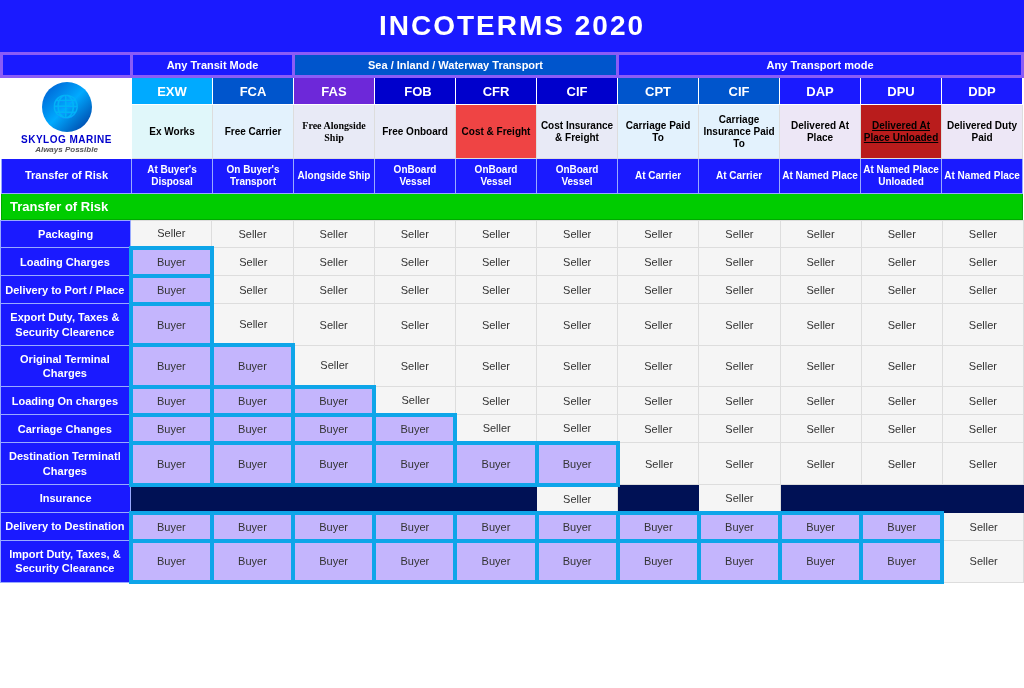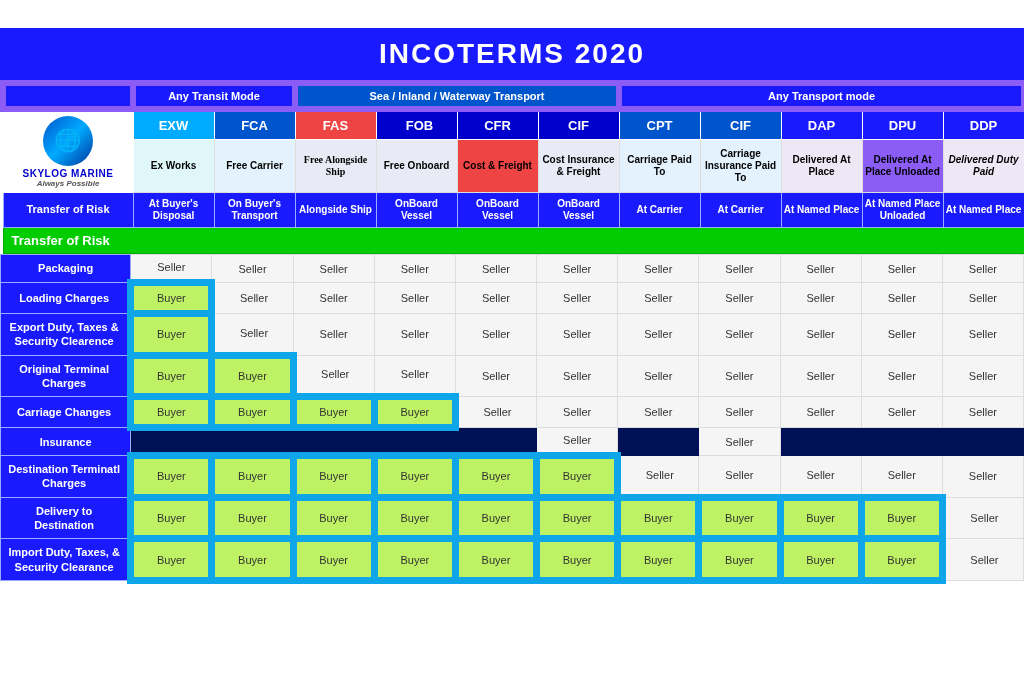--- a/index.html
+++ b/index.html
@@ -11,62 +11,61 @@
     }
 
     .main-title {
       background: #1a1aff;
       color: #fff;
       text-align: center;
       font-size: 28px;
       font-weight: 900;
       padding: 10px 4px;
       letter-spacing: 2px;
-      margin-top: 28px;
     }
 
     table {
       width: 100%;
       border-collapse: collapse;
       table-layout: fixed;
     }
 
     
     col.label-col { width: 130px; }
     col.data-col { width: 81px; }
 
     .group-header-row td {
       background: #1a1aff;
       color: #fff;
       text-align: center;
       font-weight: bold;
       font-size: 11px;
       padding: 4px 2px;
-      border: 6px solid #8b5cf6;
+      border: 3px solid #8b5cf6;
     }
 
     .group-header-row td.sea-group {
       background: #0055cc;
     }
 
     .group-header-row td.any-group {
       background: #1a1aff;
     }
 
     .abbr-row td {
       text-align: center;
       font-weight: 900;
       font-size: 13px;
       padding: 4px 2px;
       border: 1px solid #fff;
     }
 
     .abbr-row td.exw-col { background: #00aaff; color: #fff; }
     .abbr-row td.fca-col { background: #0055cc; color: #fff; }
-    .abbr-row td.fas-col { background: #ef4444; color: #fff; }
+    .abbr-row td.fas-col { background: #6d28d9; color: #fff; }
     .abbr-row td.fob-col { background: #0000cc; color: #fff; padding-left: 8px; }
     .abbr-row td.cfr-col { background: #0000cc; color: #fff; }
     .abbr-row td.cif-col { background: #0000cc; color: #fff; }
     .abbr-row td.cpt-col { background: #0055cc; color: #fff; }
     .abbr-row td.cif2-col { background: #0055cc; color: #fff; }
     .abbr-row td.dap-col { background: #1a1aff; color: #fff; }
     .abbr-row td.dpu-col { background: #1a1aff; color: #fff; }
     .abbr-row td.ddp-col { background: #1a1aff; color: #fff; }
 
     .full-name-row td {
@@ -81,22 +80,22 @@
 
     .full-name-row td.exw-col { background: #e0f7fa; }
     .full-name-row td.fca-col { background: #e3f2fd; }
     .full-name-row td.fas-col { background: #e8eaf6; font-family: Liberation Serif, serif; }
     .full-name-row td.fob-col { background: #e8eaf6; }
     .full-name-row td.cfr-col { background: #ef4444; text-align: center; }
     .full-name-row td.cif-col { background: #e8eaf6; }
     .full-name-row td.cpt-col { background: #e3f2fd; }
     .full-name-row td.cif2-col { background: #e3f2fd; }
     .full-name-row td.dap-col { background: #ede7f6; }
-    .full-name-row td.dpu-col { background: #8b5cf6; }
-    .full-name-row td.ddp-col { background: #ede7f6; font-style: italic; }
+    .full-name-row td.dpu-col { background: #b91c1c; text-decoration: underline; }
+    .full-name-row td.ddp-col { background: #ede7f6; }
 
     .logo-cell {
       background: #fff;
       text-align: center;
       vertical-align: middle;
       padding: 5px;
     }
 
     .risk-header-row td {
       background: #1a1aff;
@@ -141,26 +140,26 @@
       background: #f5f5f5;
       text-align: center;
       font-size: 11px;
       color: #333;
       padding: 6px 2px;
       border: 1px solid #ddd;
       vertical-align: middle;
     }
 
     .data-row td.buyer-cell {
-      background: #bef264;
+      background: #c4b5fd;
       text-align: center;
       font-size: 11px;
       color: #333;
       padding: 6px 2px;
-      border: 7px solid #0ea5e9;
+      border: 4px solid #0ea5e9;
       vertical-align: middle;
     }
 
     .data-row td.dark-cell {
       background: #001155;
       border: 1px solid #001155;
     }
 
     
     .logo-globe {
@@ -311,20 +310,34 @@
         <td class="seller-cell">Seller</td>
         <td class="seller-cell">Seller</td>
         <td class="seller-cell">Seller</td>
         <td class="seller-cell">Seller</td>
         <td class="seller-cell">Seller</td>
         <td class="seller-cell">Seller</td>
         <td class="seller-cell">Seller</td>
         <td class="seller-cell">Seller</td>
       </tr>
       <tr class="data-row">
+        <td class="row-label">Delivery to Port / Place</td>
+        <td class="buyer-cell">Buyer</td>
+        <td class="seller-cell">Seller</td>
+        <td class="seller-cell">Seller</td>
+        <td class="seller-cell">Seller</td>
+        <td class="seller-cell">Seller</td>
+        <td class="seller-cell">Seller</td>
+        <td class="seller-cell">Seller</td>
+        <td class="seller-cell">Seller</td>
+        <td class="seller-cell">Seller</td>
+        <td class="seller-cell">Seller</td>
+        <td class="seller-cell">Seller</td>
+      </tr>
+      <tr class="data-row">
         <td class="row-label">Export Duty, Taxes &amp; Security Clearence</td>
         <td class="buyer-cell">Buyer</td>
         <td class="seller-cell">Seller</td>
         <td class="seller-cell">Seller</td>
         <td class="seller-cell">Seller</td>
         <td class="seller-cell">Seller</td>
         <td class="seller-cell">Seller</td>
         <td class="seller-cell">Seller</td>
         <td class="seller-cell">Seller</td>
         <td class="seller-cell">Seller</td>
@@ -339,60 +352,74 @@
         <td class="seller-cell">Seller</td>
         <td class="seller-cell">Seller</td>
         <td class="seller-cell">Seller</td>
         <td class="seller-cell">Seller</td>
         <td class="seller-cell">Seller</td>
         <td class="seller-cell">Seller</td>
         <td class="seller-cell">Seller</td>
         <td class="seller-cell">Seller</td>
       </tr>
       <tr class="data-row">
+        <td class="row-label">Loading On charges</td>
+        <td class="buyer-cell">Buyer</td>
+        <td class="buyer-cell">Buyer</td>
+        <td class="buyer-cell">Buyer</td>
+        <td class="seller-cell">Seller</td>
+        <td class="seller-cell">Seller</td>
+        <td class="seller-cell">Seller</td>
+        <td class="seller-cell">Seller</td>
+        <td class="seller-cell">Seller</td>
+        <td class="seller-cell">Seller</td>
+        <td class="seller-cell">Seller</td>
+        <td class="seller-cell">Seller</td>
+      </tr>
+      <tr class="data-row">
         <td class="row-label">Carriage Changes</td>
         <td class="buyer-cell">Buyer</td>
         <td class="buyer-cell">Buyer</td>
         <td class="buyer-cell">Buyer</td>
         <td class="buyer-cell">Buyer</td>
         <td class="seller-cell">Seller</td>
         <td class="seller-cell">Seller</td>
         <td class="seller-cell">Seller</td>
         <td class="seller-cell">Seller</td>
         <td class="seller-cell">Seller</td>
         <td class="seller-cell">Seller</td>
         <td class="seller-cell">Seller</td>
       </tr>
       <tr class="data-row">
+        <td class="row-label">Destination Terminatl Charges</td>
+        <td class="buyer-cell">Buyer</td>
+        <td class="buyer-cell">Buyer</td>
+        <td class="buyer-cell">Buyer</td>
+        <td class="buyer-cell">Buyer</td>
+        <td class="buyer-cell">Buyer</td>
+        <td class="buyer-cell">Buyer</td>
+        <td class="seller-cell">Seller</td>
+        <td class="seller-cell">Seller</td>
+        <td class="seller-cell">Seller</td>
+        <td class="seller-cell">Seller</td>
+        <td class="seller-cell">Seller</td>
+      </tr>
+      <tr class="data-row">
         <td class="row-label">Insurance</td>
         <td class="dark-cell"></td>
         <td class="dark-cell"></td>
         <td class="dark-cell"></td>
         <td class="dark-cell"></td>
         <td class="dark-cell"></td>
         <td class="seller-cell">Seller</td>
         <td class="dark-cell"></td>
         <td class="seller-cell">Seller</td>
         <td class="dark-cell"></td>
         <td class="dark-cell"></td>
         <td class="dark-cell"></td>
-      </tr>
-      <tr class="data-row">
-        <td class="row-label">Destination Terminatl Charges</td>
-        <td class="buyer-cell">Buyer</td>
-        <td class="buyer-cell">Buyer</td>
-        <td class="buyer-cell">Buyer</td>
-        <td class="buyer-cell">Buyer</td>
-        <td class="buyer-cell">Buyer</td>
-        <td class="buyer-cell">Buyer</td>
-        <td class="seller-cell">Seller</td>
-        <td class="seller-cell">Seller</td>
-        <td class="seller-cell">Seller</td>
-        <td class="seller-cell">Seller</td>
-        <td class="seller-cell">Seller</td>
       </tr>
       <tr class="data-row">
         <td class="row-label">Delivery to Destination</td>
         <td class="buyer-cell">Buyer</td>
         <td class="buyer-cell">Buyer</td>
         <td class="buyer-cell">Buyer</td>
         <td class="buyer-cell">Buyer</td>
         <td class="buyer-cell">Buyer</td>
         <td class="buyer-cell">Buyer</td>
         <td class="buyer-cell">Buyer</td>

